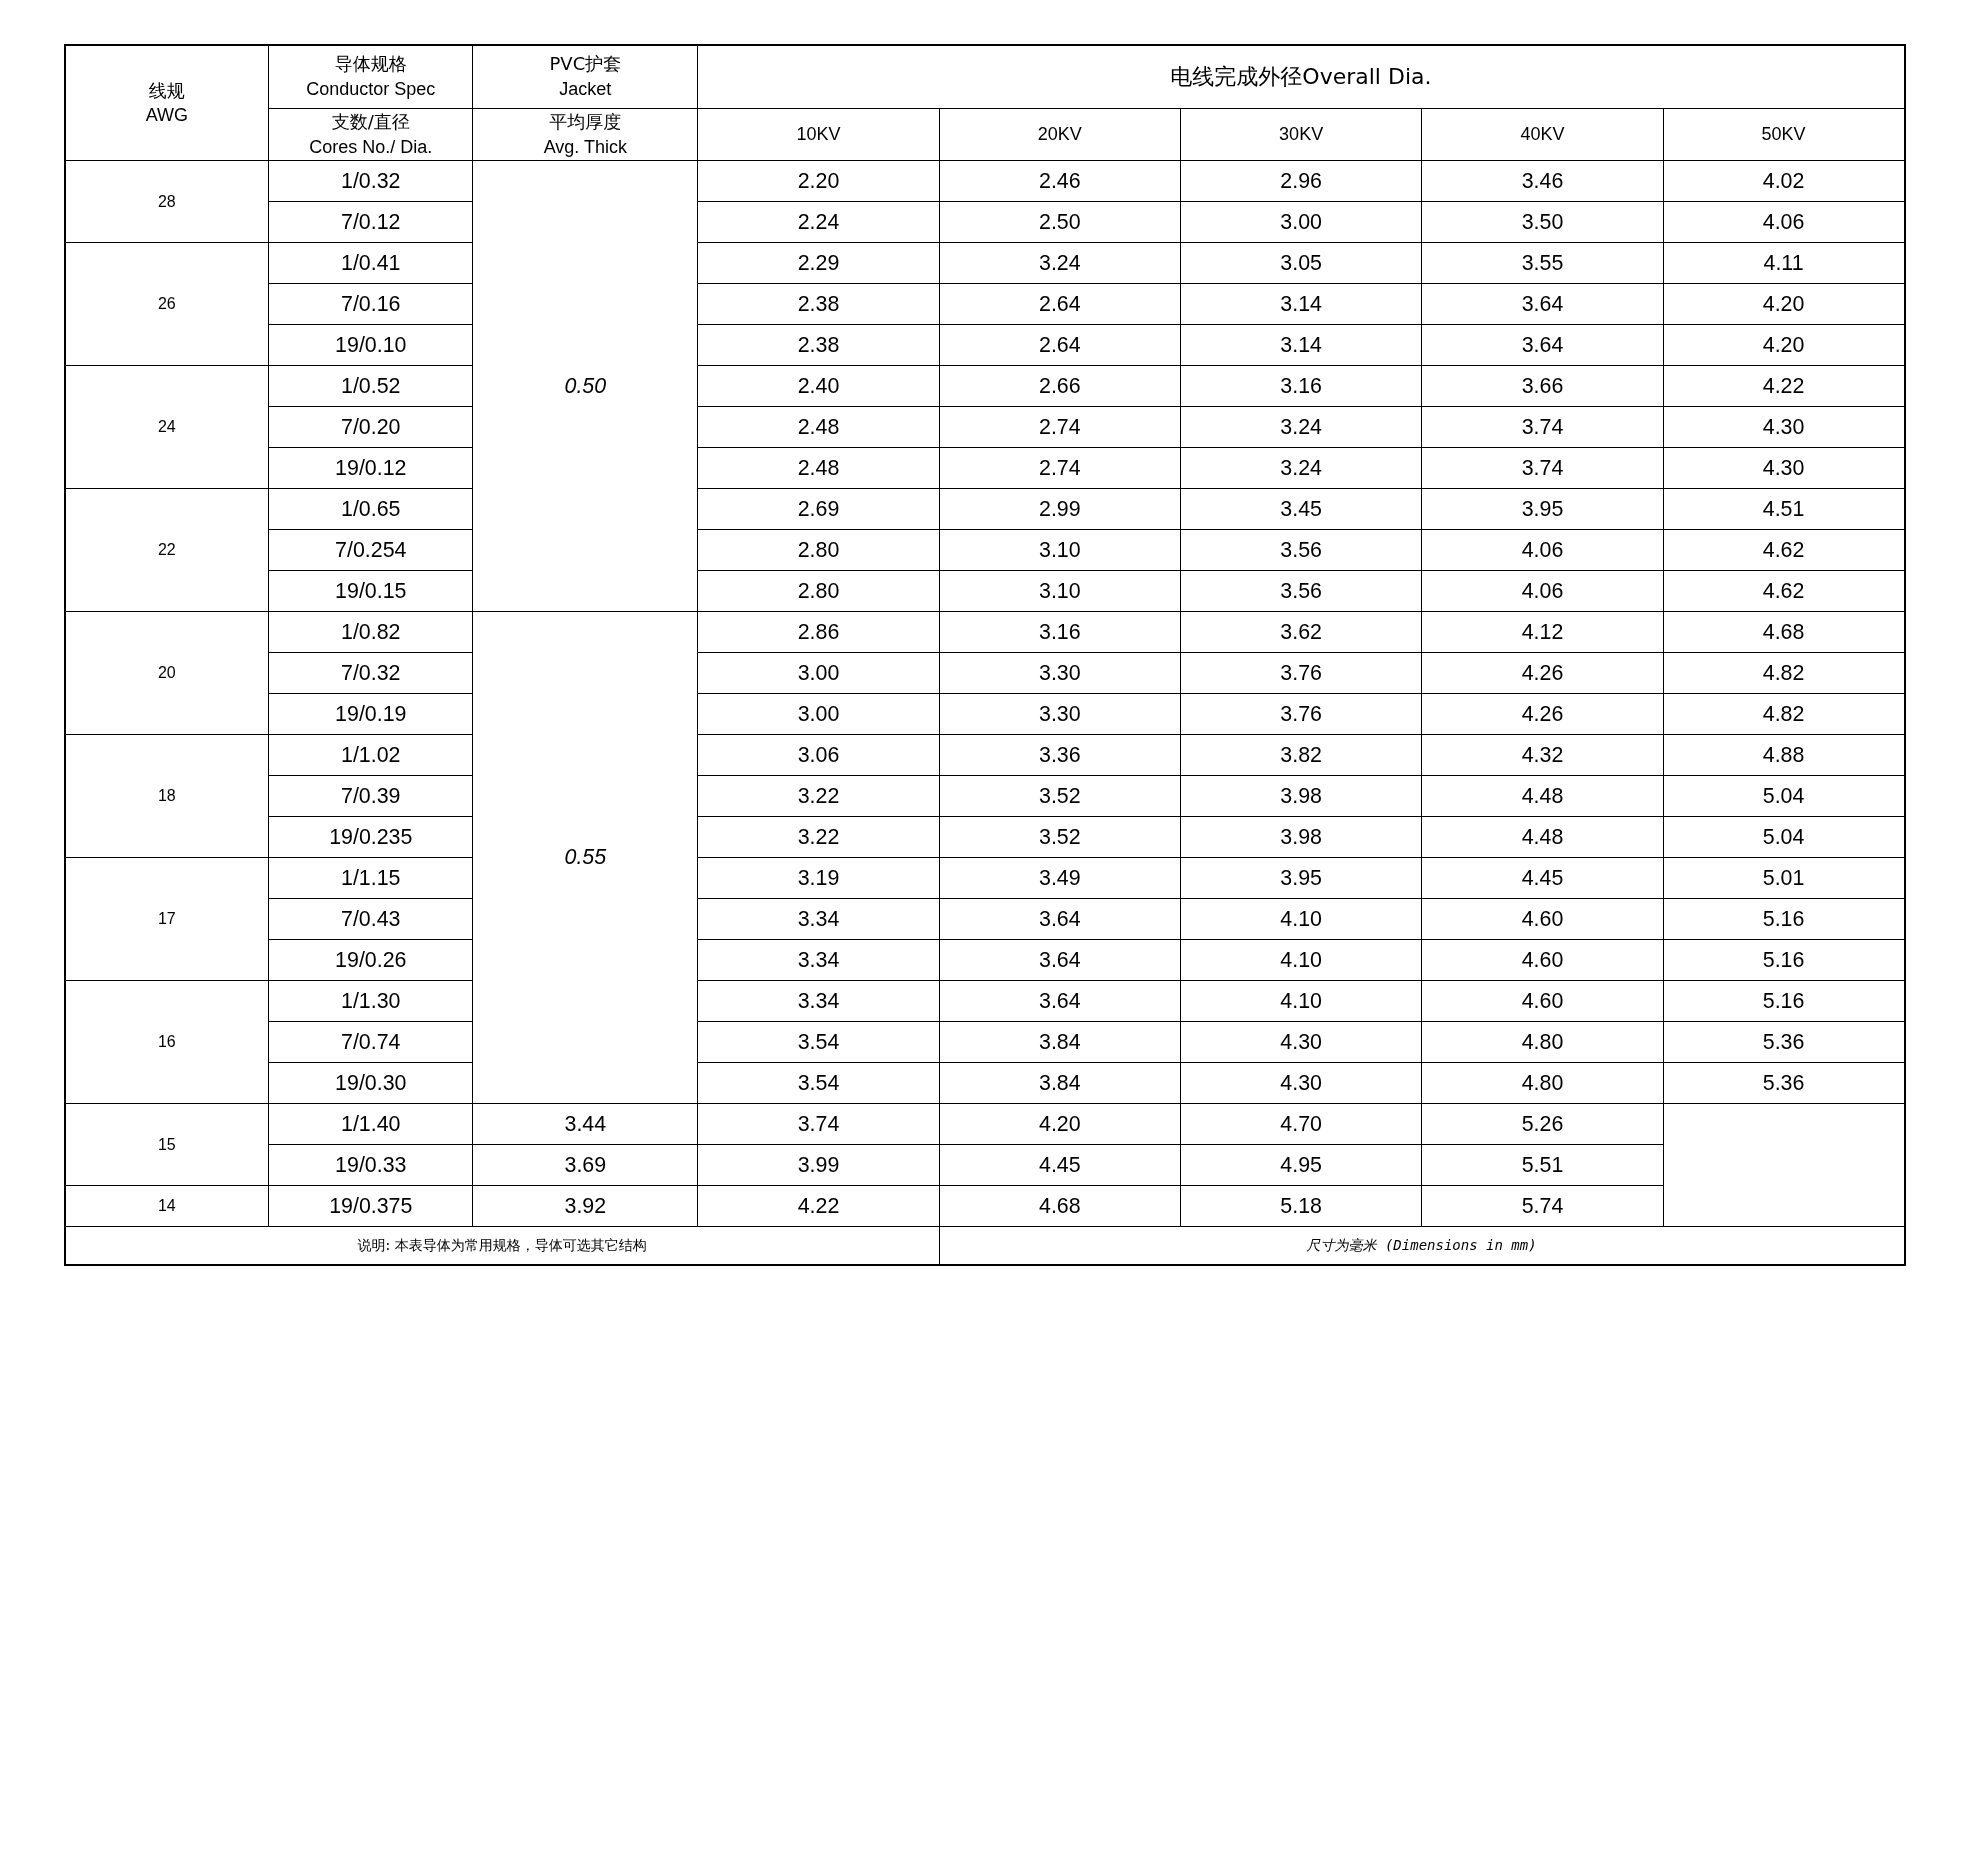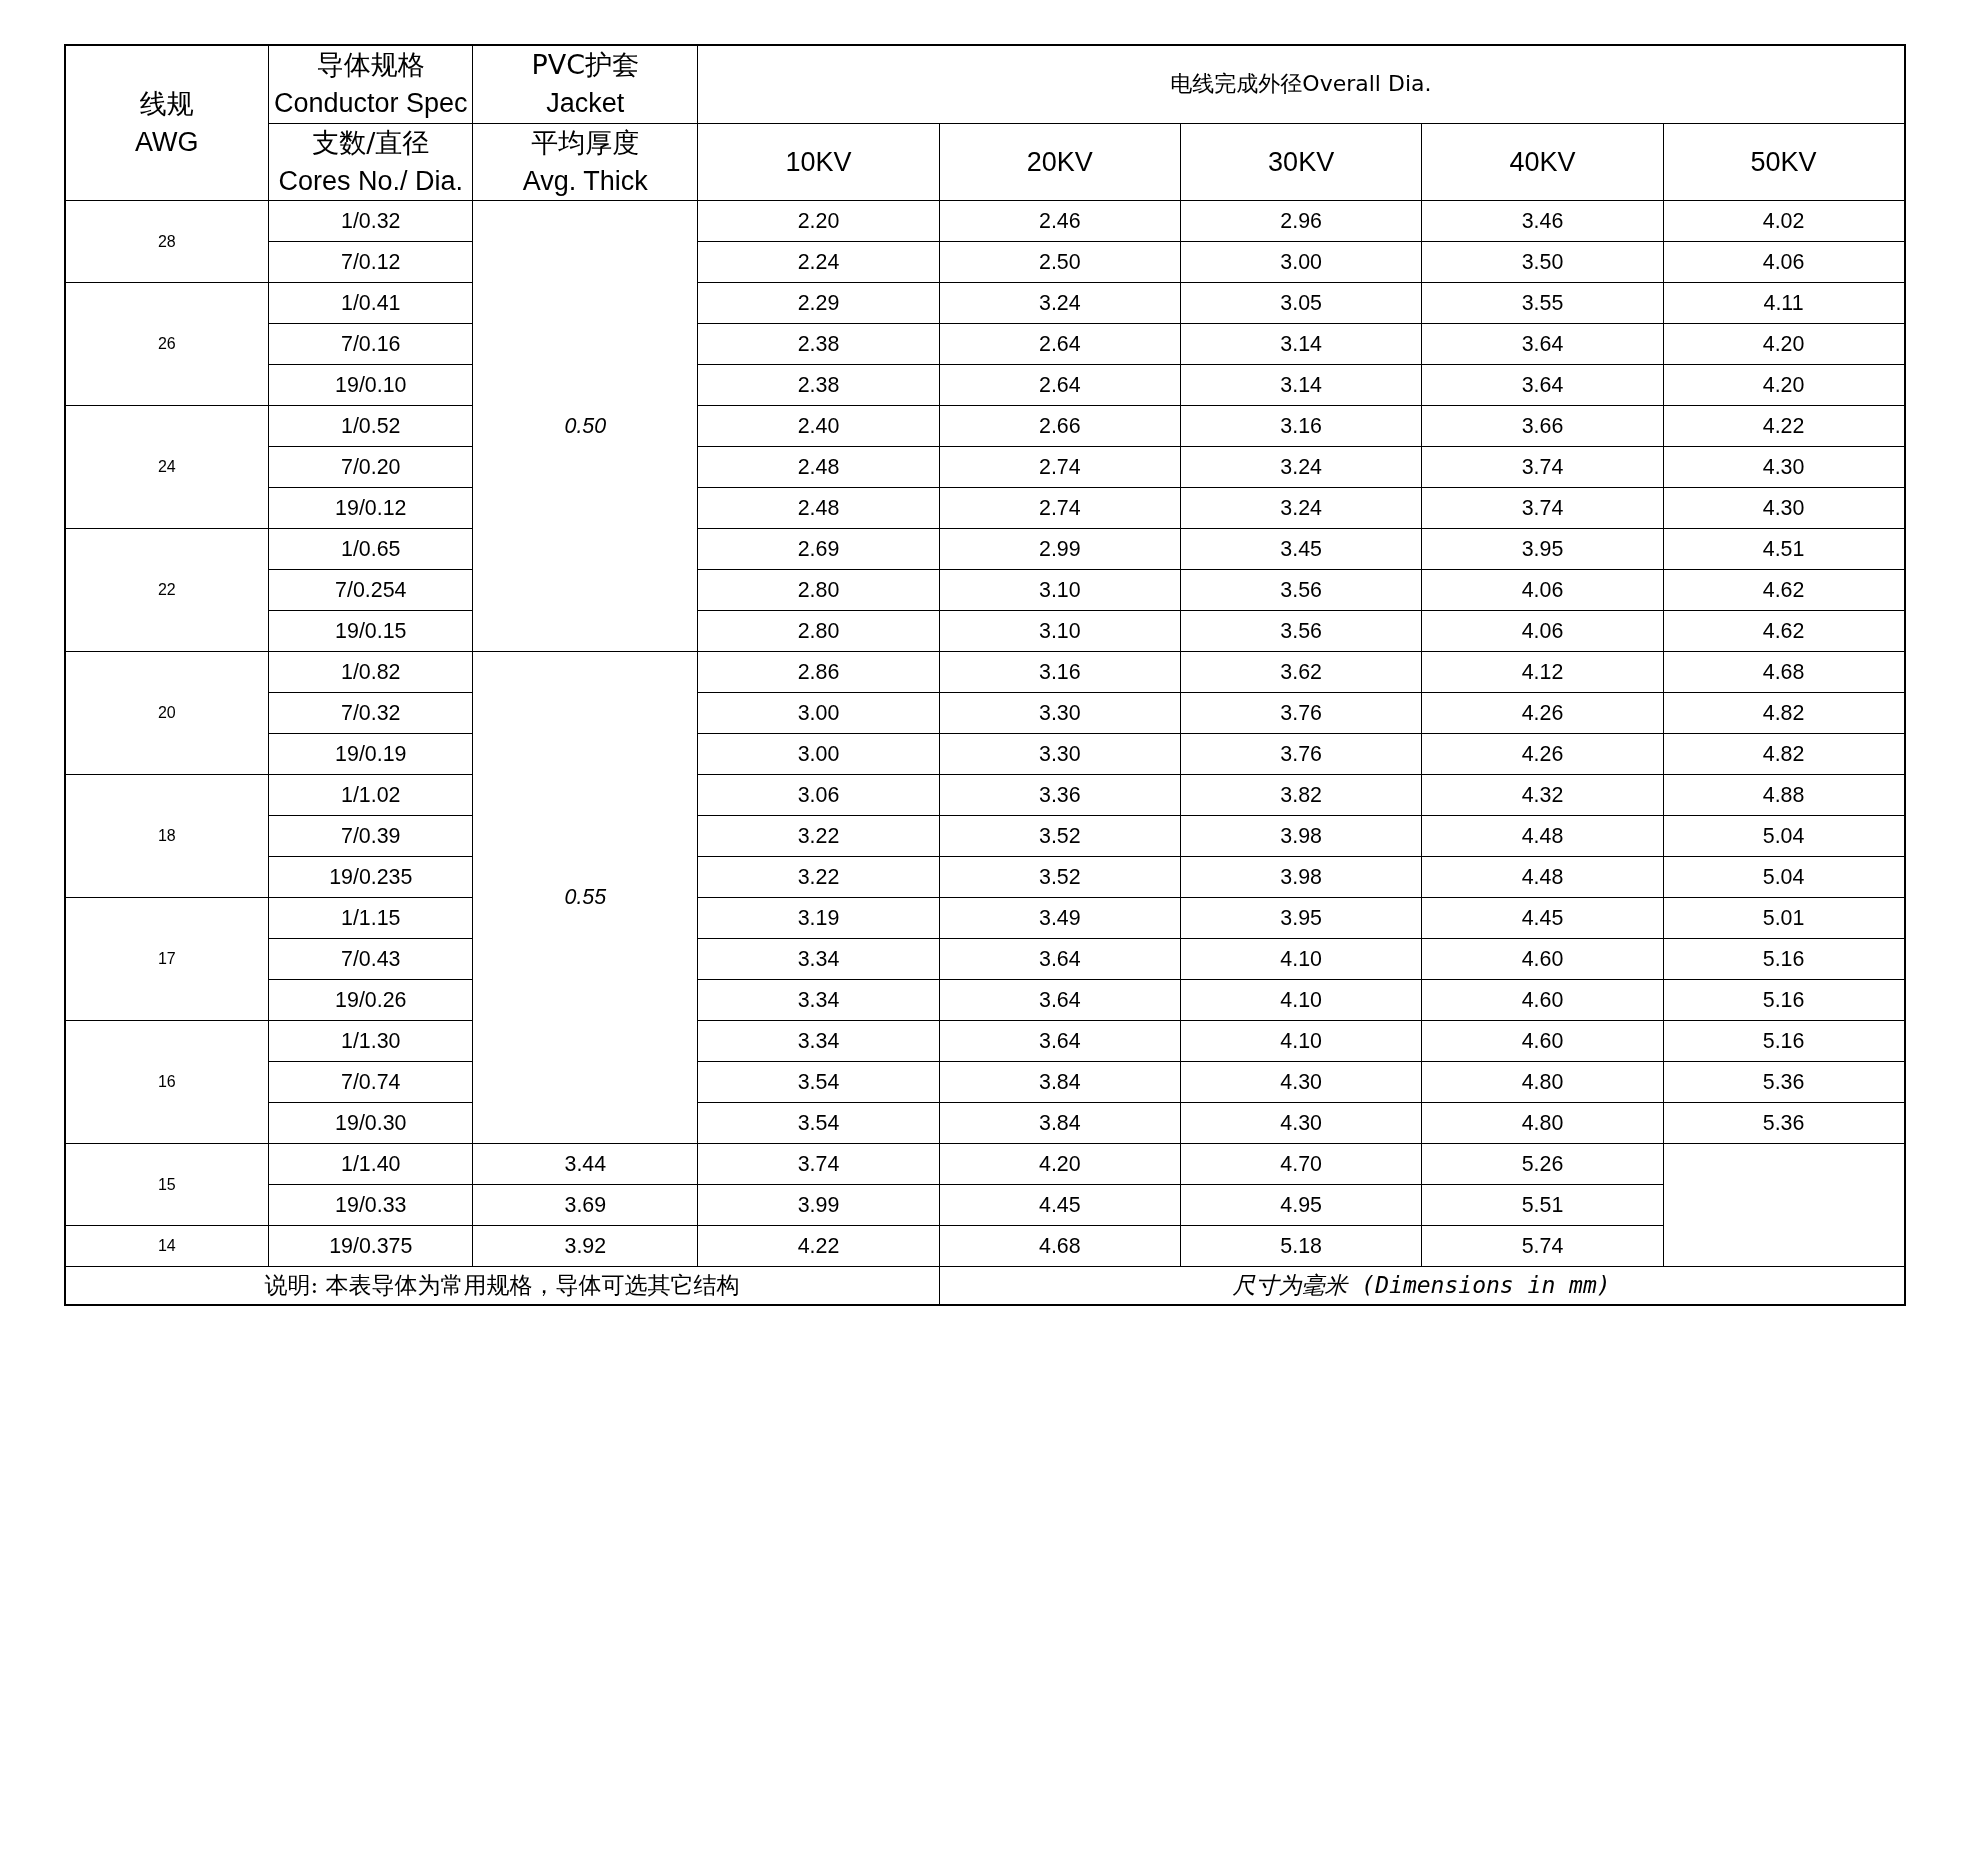--- a/index.html
+++ b/index.html
@@ -38,21 +38,21 @@
   }
   
   table.spec { border: 2.4px solid #000; }
 
   .h-awg   { width: 187px; }
   .h-cond  { width: 187px; }
   .h-jack  { width: 206px; }
   .h-kv    { width: 221px; }
 
   .hdr-cell {
-    font-size: 27px;
+    font-size: 18px;
     line-height: 1.42;
     height: 46px;
   }
   .hdr-tall { height: 103px; }
   .cn { font-family: "DejaVu Sans", "Liberation Sans", sans-serif; }
   .hdr-cell .l1, .hdr-cell .l2 { display: block; white-space: nowrap; }
 
   .span-title {
     font-size: 22px;
     height: 62px;
@@ -60,21 +60,21 @@
 
   .cell {
     height: 40px;
     font-size: 21.4px;
   }
   .awg-cell { font-size: 16px; }
   .jacket-cell { font-size: 21.4px; font-style: italic; }
 
   .note-row td {
     height: 37px;
-    font-size: 23px;
+    font-size: 14px;
     border-top: 2.4px solid #000;
   }
   .note-left {
     text-align: left;
     padding-left: 8px;
     font-family: "DejaVu Serif", "Liberation Serif", serif;
     white-space: nowrap;
   }
   .note-right {
     text-align: right;

